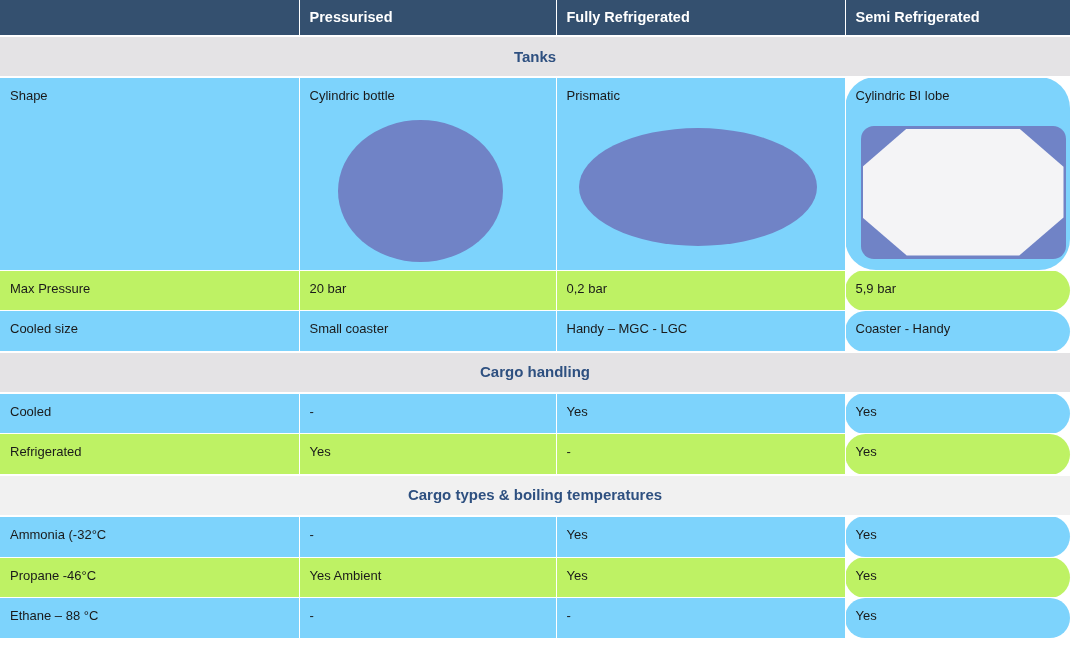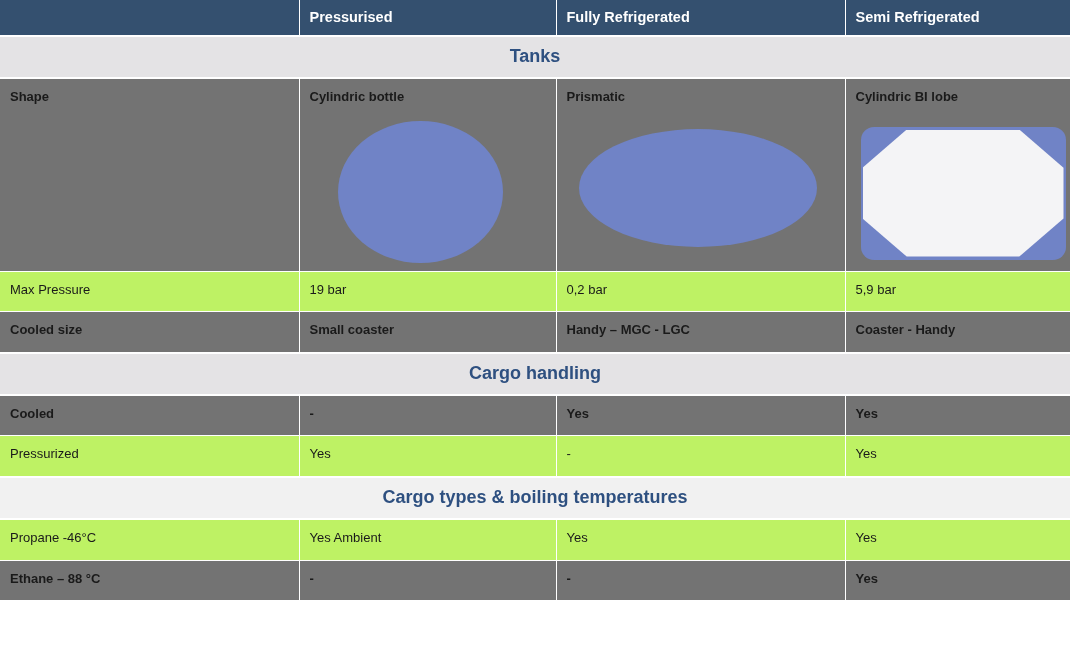--- a/index.html
+++ b/index.html
@@ -47,21 +47,21 @@
     vertical-align: middle;
     border-right: 1px solid #ffffff;
     box-sizing: border-box;
   }
   thead th.blank { border-right: 1px solid #ffffff; }
   thead th:last-child { border-right: none; }
 
   
   td.section {
     text-align: center;
-    font-size: 18px;
+    font-size: 15px;
     font-weight: bold;
     color: #2e5080;
     padding: 9px 0 10px 0;
     height: 20px;
     border-top: 2px solid #ffffff;
     border-bottom: 2px solid #ffffff;
   }
   td.section.shade-dark  { background: #e4e3e5; }
   td.section.shade-light { background: #f1f1f1; }
 
@@ -69,24 +69,24 @@
   tbody td.cell {
     font-size: 13px;
     color: #1a1a1a;
     padding: 10px 10px 10px 10px;
     vertical-align: top;
     border-right: 1px solid #ffffff;
     border-bottom: 1px solid #ffffff;
     box-sizing: border-box;
     line-height: 1.2;
   }
-  tbody td.cell:last-child { border-right: none; }
+  tbody td.cell:last-child { border-right: none; border-radius: 31px; }
 
   tr.shade-dark  td.cell { background: #bef264; }
-  tr.shade-light td.cell { background: #737373; font-weight: bold; }
+  tr.shade-light td.cell { background: #7dd3fc; }
 
   tr.row-shape td.cell {
     height: 186px;
     vertical-align: top;
   }
 
   .cell-label { display: block; margin-bottom: 4px; }
 
   
   .shape-area {
@@ -180,21 +180,21 @@
             <div class="shape-area">
               <div class="shape-bilobe">
                 <div class="inner"></div>
               </div>
             </div>
           </td>
         </tr>
         <tr class="shade-dark">
           <td class="cell">Max Pressure</td>
           <td class="cell">
-            <span class="cell-label">19 bar</span>
+            <span class="cell-label">20 bar</span>
           </td>
           <td class="cell">
             <span class="cell-label">0,2 bar</span>
           </td>
           <td class="cell">
             <span class="cell-label">5,9 bar</span>
           </td>
         </tr>
         <tr class="shade-light">
           <td class="cell">Cooled size</td>
@@ -217,33 +217,45 @@
             <span class="cell-label">-</span>
           </td>
           <td class="cell">
             <span class="cell-label">Yes</span>
           </td>
           <td class="cell">
             <span class="cell-label">Yes</span>
           </td>
         </tr>
         <tr class="shade-dark">
-          <td class="cell">Pressurized</td>
+          <td class="cell">Refrigerated</td>
           <td class="cell">
             <span class="cell-label">Yes</span>
           </td>
           <td class="cell">
             <span class="cell-label">-</span>
           </td>
           <td class="cell">
             <span class="cell-label">Yes</span>
           </td>
         </tr>
         <tr>
           <td colspan="4" class="section shade-light">Cargo types &amp; boiling temperatures</td>
+        </tr>
+        <tr class="shade-light">
+          <td class="cell">Ammonia (-32°C</td>
+          <td class="cell">
+            <span class="cell-label">-</span>
+          </td>
+          <td class="cell">
+            <span class="cell-label">Yes</span>
+          </td>
+          <td class="cell">
+            <span class="cell-label">Yes</span>
+          </td>
         </tr>
         <tr class="shade-dark">
           <td class="cell">Propane -46°C</td>
           <td class="cell">
             <span class="cell-label">Yes Ambient</span>
           </td>
           <td class="cell">
             <span class="cell-label">Yes</span>
           </td>
           <td class="cell">

